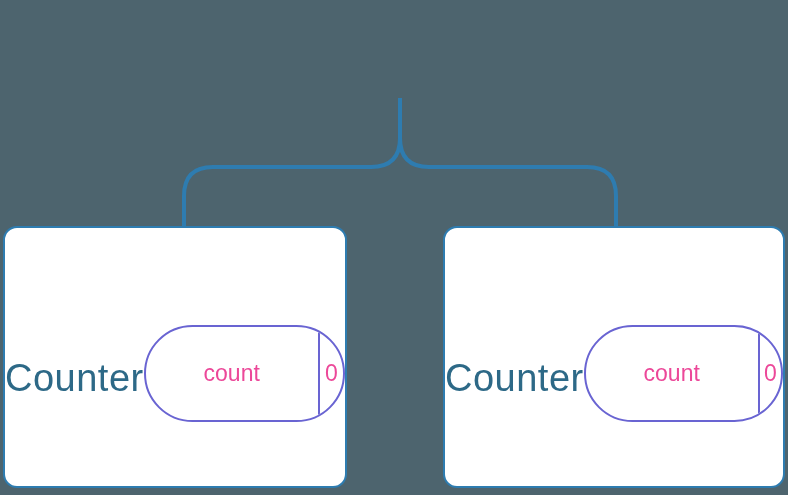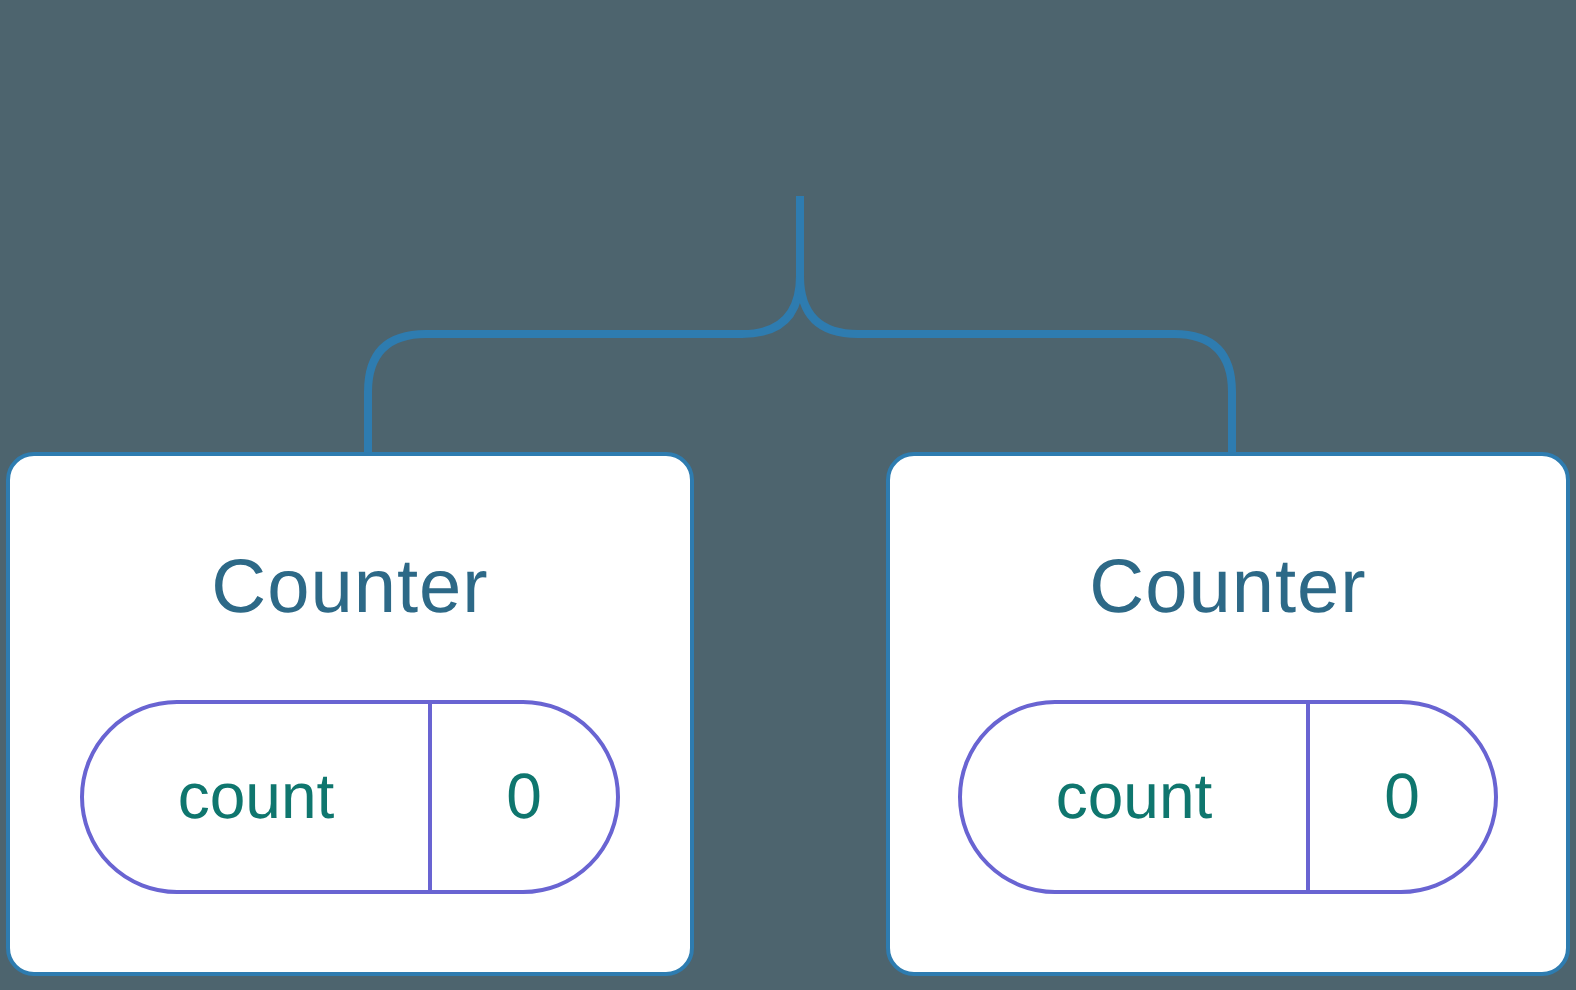--- a/index.html
+++ b/index.html
@@ -60,21 +60,20 @@
   .card {
     position: absolute;
     top: 226px;
     width: 344px;
     height: 262px;
     background: #ffffff;
     border: 2px solid #2e7cb0;
     border-radius: 14px;
     box-sizing: border-box;
     display: flex;
-    flex-direction: column;
     align-items: center;
     z-index: 2;
   }
   .card-left  { left: 3px; }
   .card-right { left: 443px; width: 342px; }
 
   .card-title {
     margin-top: 44px;
     color: #2d6987;
     font-size: 38px;
@@ -103,22 +102,22 @@
     align-items: center;
     justify-content: center;
   }
   .pill-value-cell {
     flex: 1 1 auto;
     display: flex;
     align-items: center;
     justify-content: center;
   }
   .pill-text {
-    color: #0f766e;
-    font-size: 32px;
+    color: #ec4899;
+    font-size: 23px;
     font-weight: 400;
     line-height: 1;
   }
 </style>
 </head>
 <body>
 
 <div class="stage">
 
 

